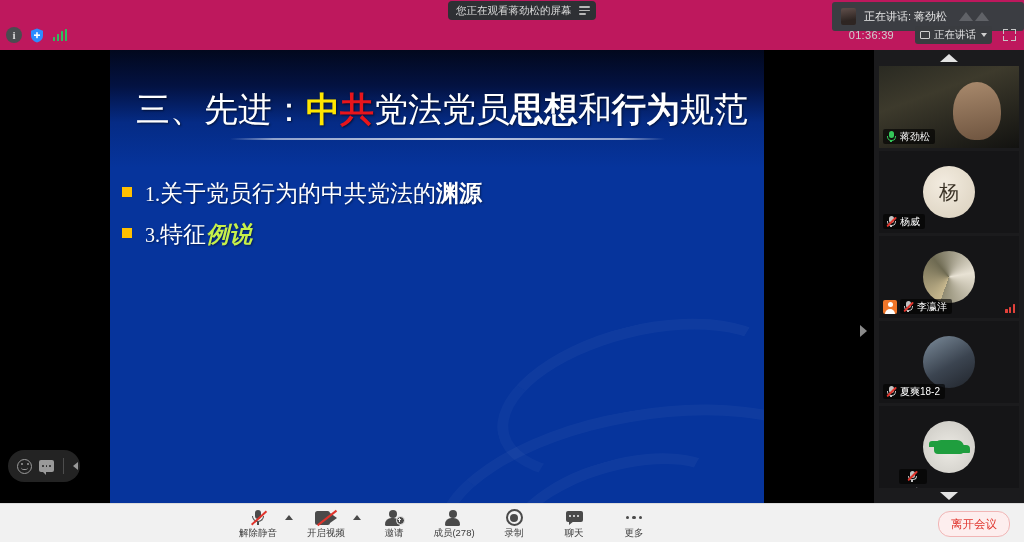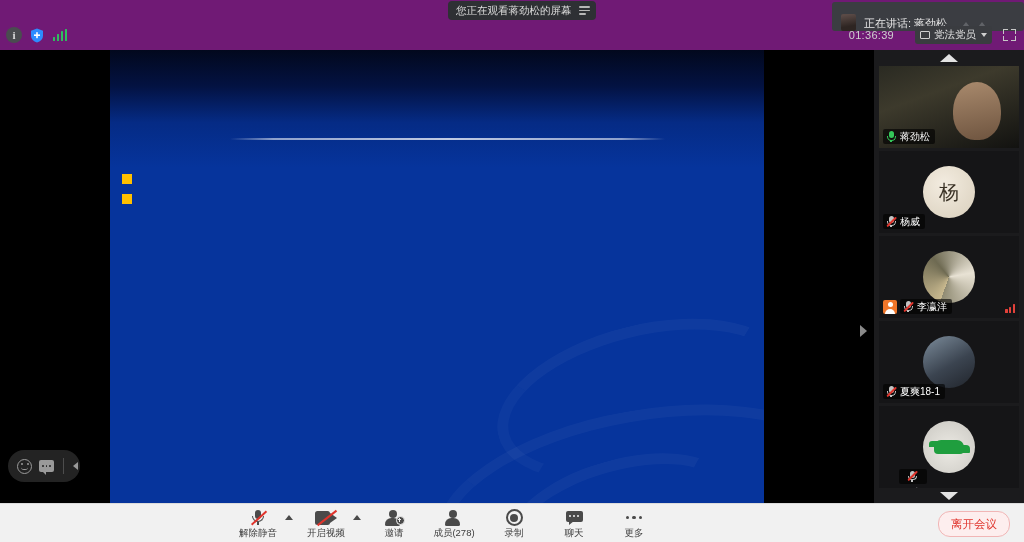--- a/index.html
+++ b/index.html
@@ -7,21 +7,21 @@
     width: 1024px; height: 542px;
     background: #000;
     font-family: "Liberation Sans", "DejaVu Sans", sans-serif;
     overflow: hidden;
   }
   #app { position: relative; width: 1024px; height: 542px; background: #0b0b0b; }
 
   
   .topbar {
     position: absolute; top: 0; left: 0; width: 1024px; height: 50px;
-    background: #701a75;
+    background: #be185d;
   }
   .viewing-pill {
     position: absolute; left: 448px; top: 1px;
     height: 19px; padding: 0 6px 0 8px;
     background: #2e3034; border-radius: 4px;
     display: flex; align-items: center; gap: 7px;
     color: #dcdcdc; font-size: 10.5px; line-height: 19px;
     white-space: nowrap;
   }
   .viewing-pill .menu-ico {
@@ -42,21 +42,21 @@
   .sico.bars i:nth-child(1) { height: 4px; }
   .sico.bars i:nth-child(2) { height: 7px; }
   .sico.bars i:nth-child(3) { height: 10px; }
   .sico.bars i:nth-child(4) { height: 12px; }
 
   
   .speaking-toast {
     position: absolute; right: 0px; top: 2px;
     width: 192px; height: 29px;
     background: #3b3d42; border-radius: 3px;
-    display: flex; align-items: flex-end; gap: 8px; padding-left: 9px;
+    display: flex; align-items: center; gap: 8px; padding-left: 9px;
     color: #e8e8e8; font-size: 11px;
   }
   .speaking-toast .mini-av {
     width: 15px; height: 17px; border-radius: 2px;
     background: linear-gradient(170deg,#5a4a46 10%, #2e2522 70%);
   }
   .speaking-toast .wave { display: flex; gap: 2px; margin-left: 4px; opacity: .5; }
   .speaking-toast .wave span {
     width: 0; height: 0; border-left: 7px solid transparent; border-right: 7px solid transparent;
     border-bottom: 9px solid #86888d;
@@ -355,49 +355,52 @@
       <span class="wave">
           <span></span>
           <span></span>
         </span>
     </div>
 
     <div class="timer">01:36:39</div>
 
     <div class="view-select">
       <span class="scr-ico"></span>
-      <span>党法党员</span>
+      <span>正在讲话</span>
       <span class="caret"></span>
     </div>
 
     <div class="fs-ico">
         <i></i>
         <i></i>
         <i></i>
         <i></i>
       </div>
   </div>
 
   <div class="stage">
 
     <div class="slide">
       <div class="swirls">
         <div class="sw sw1"></div>
           <div class="sw sw2"></div>
           <div class="sw sw3"></div>
       </div>
 
+      <div class="slide-title" id="slide-title"><span class="">三、先进：</span><span class="yel">中</span><span class="red">共</span><span class="">党法党员</span><span class="bld">思想</span><span class="">和</span><span class="bld">行为</span><span class="">规范</span></div>
       <div class="title-rule"></div>
 
       <div class="bullets" id="bullets">
           <div class="bullet">
             <span class="sq"></span>
+            <span class="txt"><span class="num">1.</span><span>关于党员行为的中共党法的</span><span class="bld">渊源</span></span>
           </div>
           <div class="bullet">
             <span class="sq"></span>
+            <span class="txt"><span class="num">3.</span><span>特征</span><span class="grn">例说</span></span>
           </div>
         </div>
     </div>
 
     <div class="react-pill">
       <span class="emoji">
           <i></i>
         </span>
       <span class="chatico">
           <b></b>
@@ -464,21 +467,21 @@
         <div class="tile">
           <div class="video-bg" style="background: rgb(21, 21, 23);"></div>
           <div class="avatar" style="background: linear-gradient(150deg, rgb(125, 141, 156) 0%, rgb(59, 68, 80) 55%, rgb(32, 36, 43) 100%);"></div>
           <div class="nametag" style="left: 4px;">
             <span class="mic off">
               <span class="body"></span>
               <span class="arc"></span>
               <span class="stem"></span>
               <span class="slash"></span>
             </span>
-            <span class="nm">夏爽18-1</span>
+            <span class="nm">夏爽18-2</span>
           </div>
         </div>
         <div class="tile">
           <div class="video-bg" style="background: rgb(21, 21, 23);"></div>
           <div class="avatar" style="background: radial-gradient(circle at 50% 55%, rgb(236, 234, 228) 0%, rgb(215, 213, 207) 60%, rgb(200, 198, 192) 100%); display: flex; align-items: center; justify-content: center;">
             <div style="width: 30px; height: 14px; background: rgb(31, 158, 62); border-radius: 7px 7px 4px 4px; box-shadow: rgb(31, 158, 62) -9px -3px 0px -4px, rgb(31, 158, 62) 9px 2px 0px -3px;"></div>
           </div>
           <div class="nametag" style="left: 20px; flex-direction: column;">
             <span class="mic off">
               <span class="body"></span>

